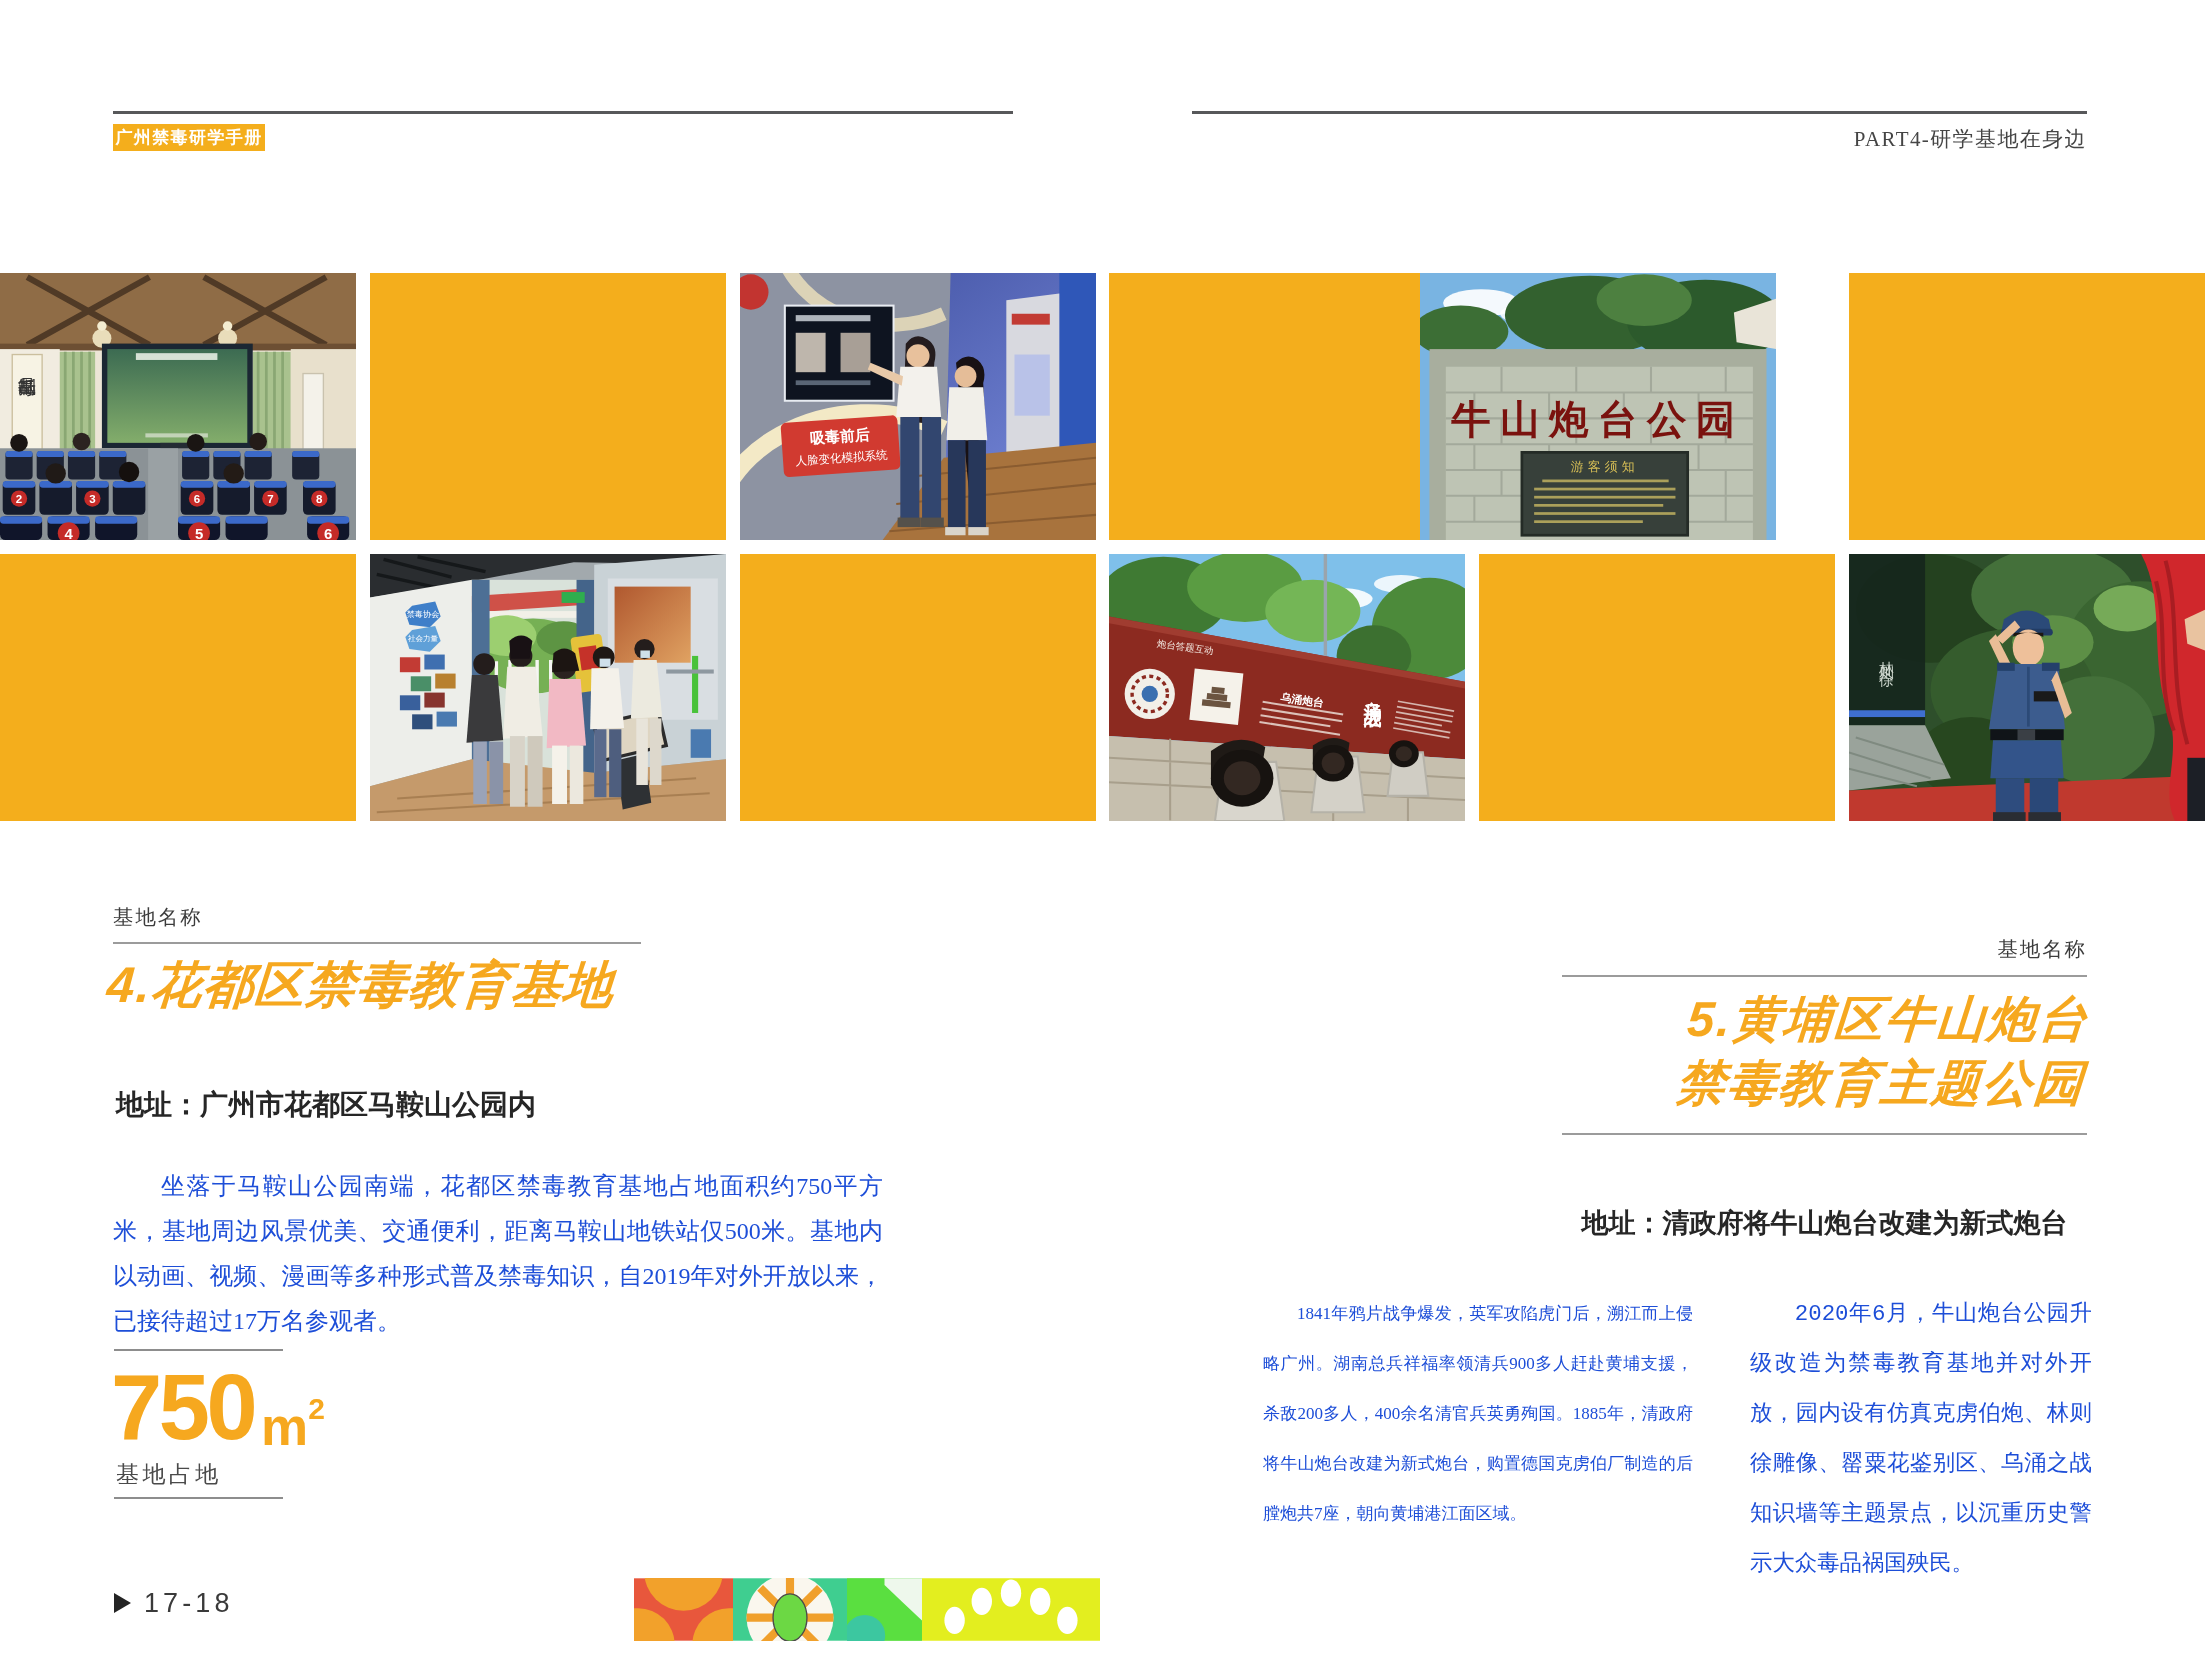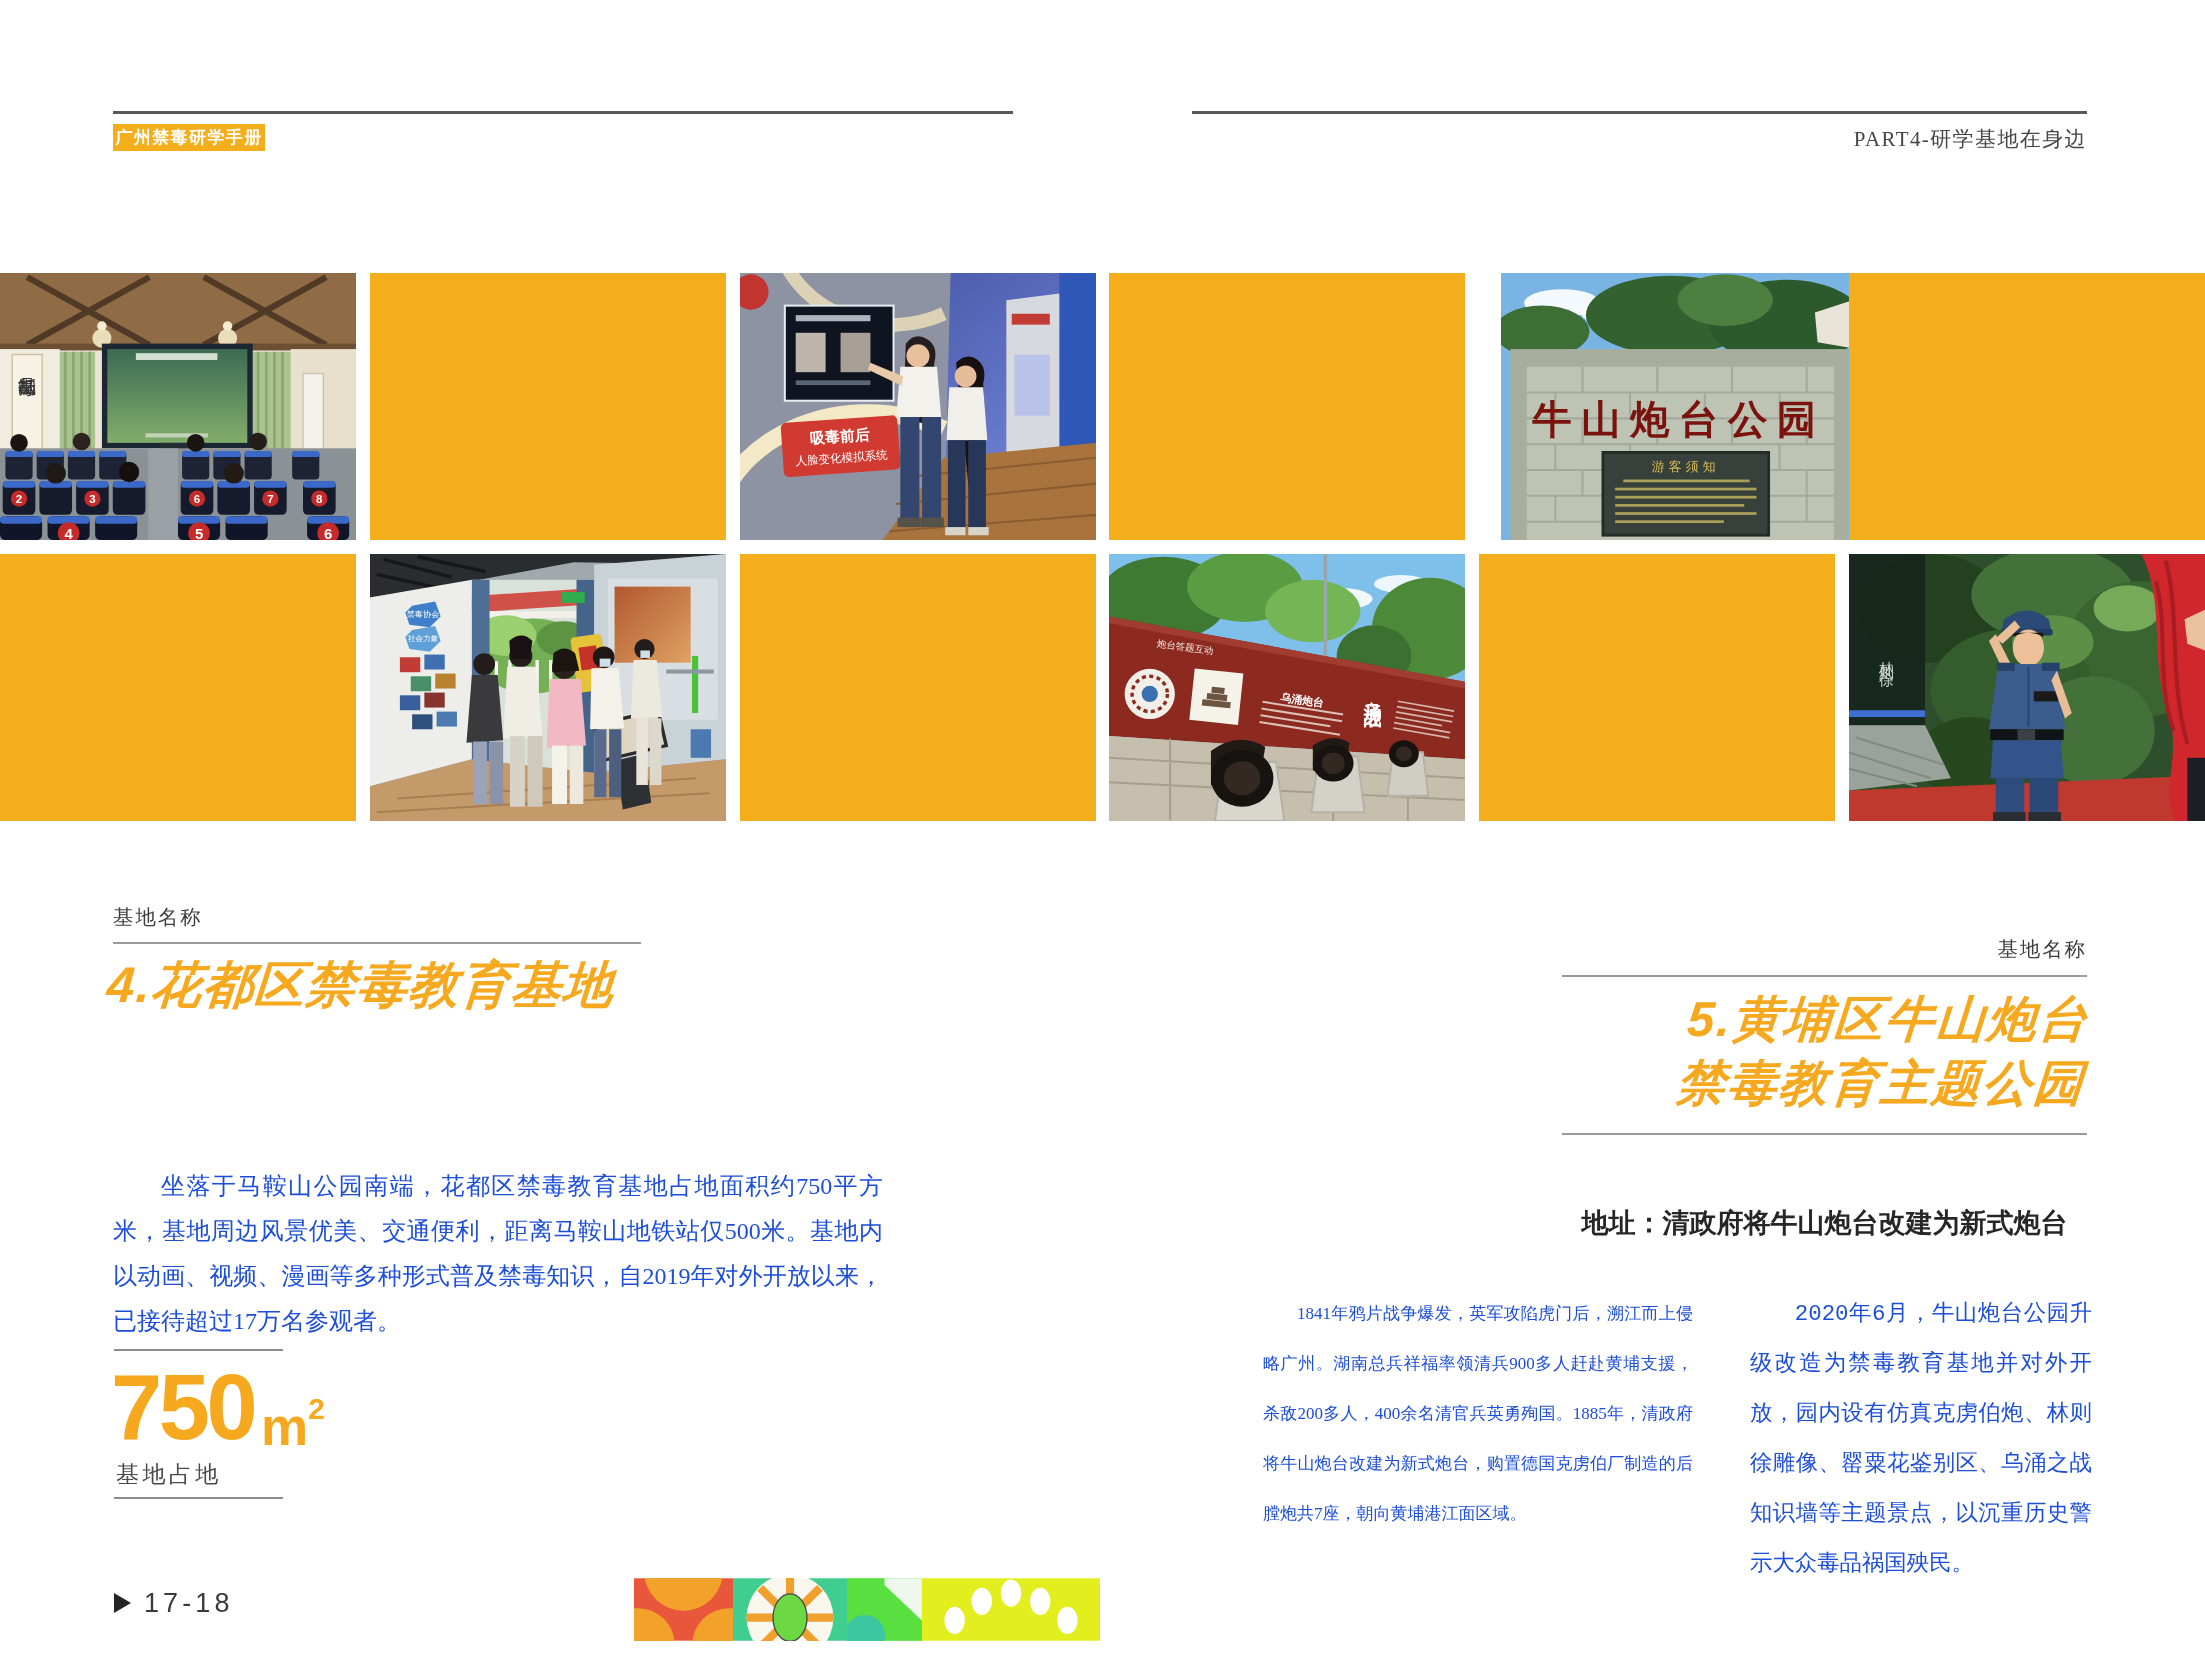--- a/index.html
+++ b/index.html
@@ -211,21 +211,21 @@
       <path d="M318,132 q16,-16 32,-4 q14,12 8,34 l4,80 -14,6 4,120 -10,2 Z" fill="#181114"></path>
       <circle cx="332" cy="152" r="16" fill="#e5bd98"></circle>
       <path d="M308,168 L358,168 L364,246 L304,246 Z" fill="#f1efe9"></path>
       <rect x="306" y="246" width="26" height="130" fill="#27375a"></rect>
       <rect x="336" y="246" width="26" height="130" fill="#27375a"></rect>
       <rect x="302" y="374" width="30" height="12" fill="#d9d4ca"></rect>
       <rect x="336" y="374" width="30" height="12" fill="#d9d4ca"></rect>
     </svg>
   </div>
   <div class="cell orange" style="left:1109px;top:273px;"></div>
-  <div class="cell" style="left:1501px;top:273px;">
+  <div class="cell" style="left:1420px;top:273px;">
     <svg viewBox="0 0 524 393">
       <rect width="524" height="393" fill="#79b4e2"></rect>
       <ellipse cx="90" cy="44" rx="56" ry="20" fill="#ffffff" opacity="0.92"></ellipse>
       <ellipse cx="160" cy="60" rx="42" ry="15" fill="#ffffff" opacity="0.85"></ellipse>
       <ellipse cx="250" cy="62" rx="125" ry="58" fill="#33612f"></ellipse>
       <ellipse cx="420" cy="72" rx="115" ry="62" fill="#2c5a2c"></ellipse>
       <ellipse cx="330" cy="40" rx="70" ry="38" fill="#4d8040"></ellipse>
       <ellipse cx="60" cy="86" rx="70" ry="38" fill="#3c6e35"></ellipse>
       <polygon points="462,58 524,38 524,112 466,102" fill="#e9e4d8"></polygon>
       <rect x="14" y="112" width="496" height="281" fill="#a8ae9e"></rect>
@@ -434,20 +434,21 @@
       <path d="M430,0 C468,70 440,160 472,240 C488,300 458,348 480,393 L524,393 L524,0 Z" fill="#d0272c"></path>
       <path d="M452,40 C470,110 452,190 478,260 M466,10 C488,90 470,180 498,280" stroke="#a81d22" stroke-width="6" fill="none"></path>
       <polygon points="494,96 524,82 524,142 498,132" fill="#e9c3a0"></polygon>
       <rect x="498" y="300" width="26" height="93" fill="#1c1f26"></rect>
     </svg>
   </div>
 
   <div class="sec-label" style="left:113px;top:903px;">基地名称</div>
   <div class="thinrule" style="left:113px;top:942px;width:528px;"></div>
   <div class="hd" id="hd-left">4.花都区禁毒教育基地</div>
+  <div class="addr" style="left:116px;top:1086px;">地址：广州市花都区马鞍山公园内</div>
   <div class="para" id="para-left">坐落于马鞍山公园南端，花都区禁毒教育基地占地面积约750平方米，基地周边风景优美、交通便利，距离马鞍山地铁站仅500米。基地内以动画、视频、漫画等多种形式普及禁毒知识，自2019年对外开放以来，已接待超过17万名参观者。</div>
 
   <div class="thinrule" style="left:114px;top:1349px;width:169px;background:#8d8d8d;"></div>
   <div class="stat-value">
     <span class="num">750</span>
     <span class="unit">m</span>
     <span class="sup">2</span>
   </div>
   <div class="stat-label">基地占地</div>
   <div class="thinrule" style="left:114px;top:1497px;width:169px;background:#8d8d8d;"></div>

